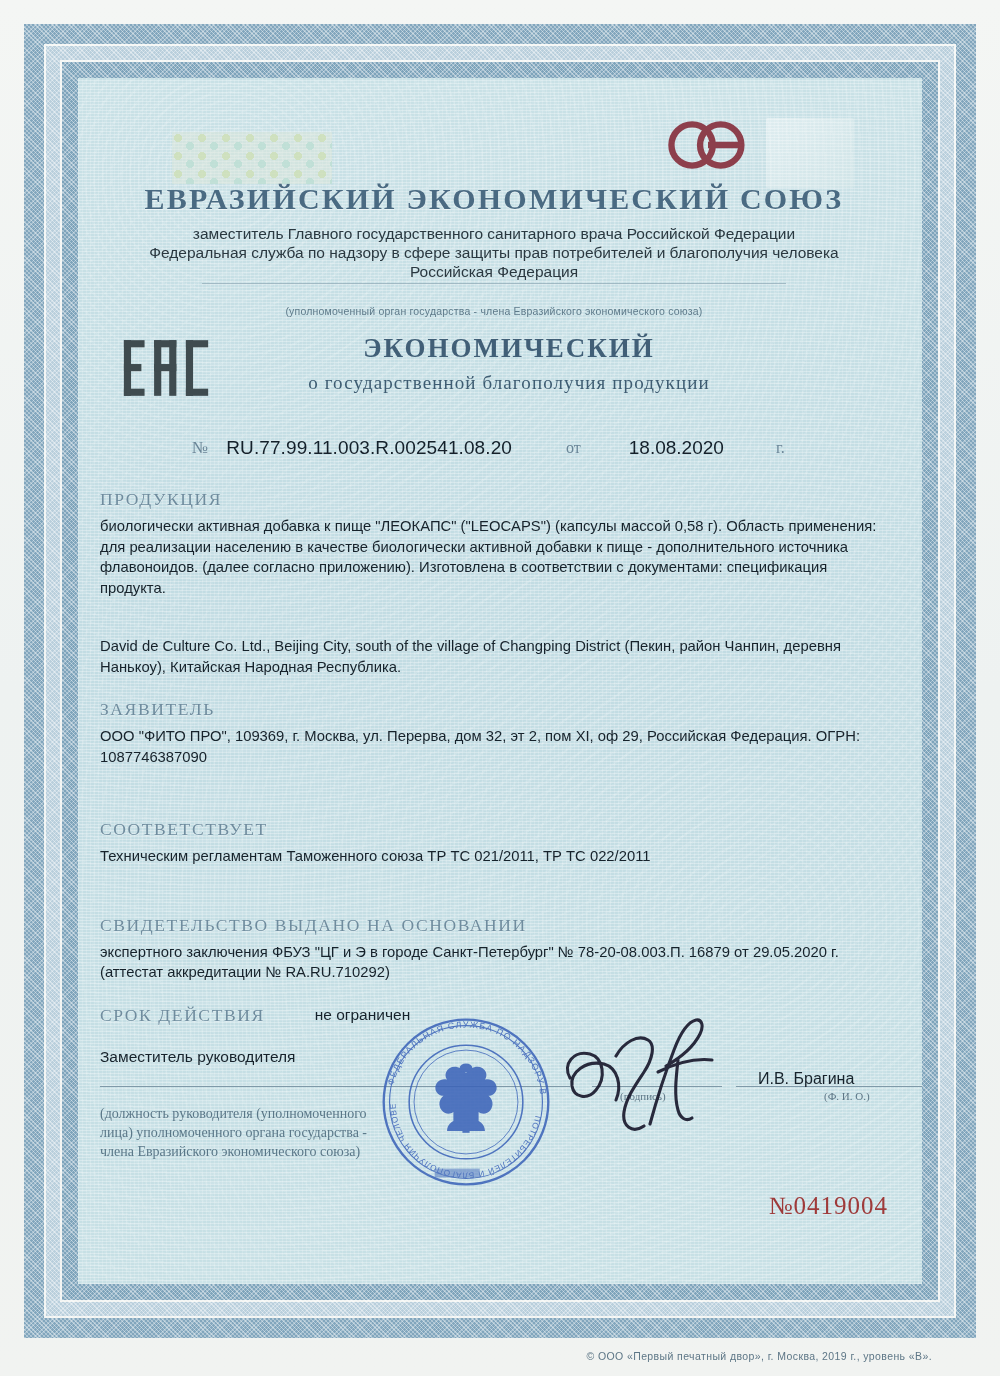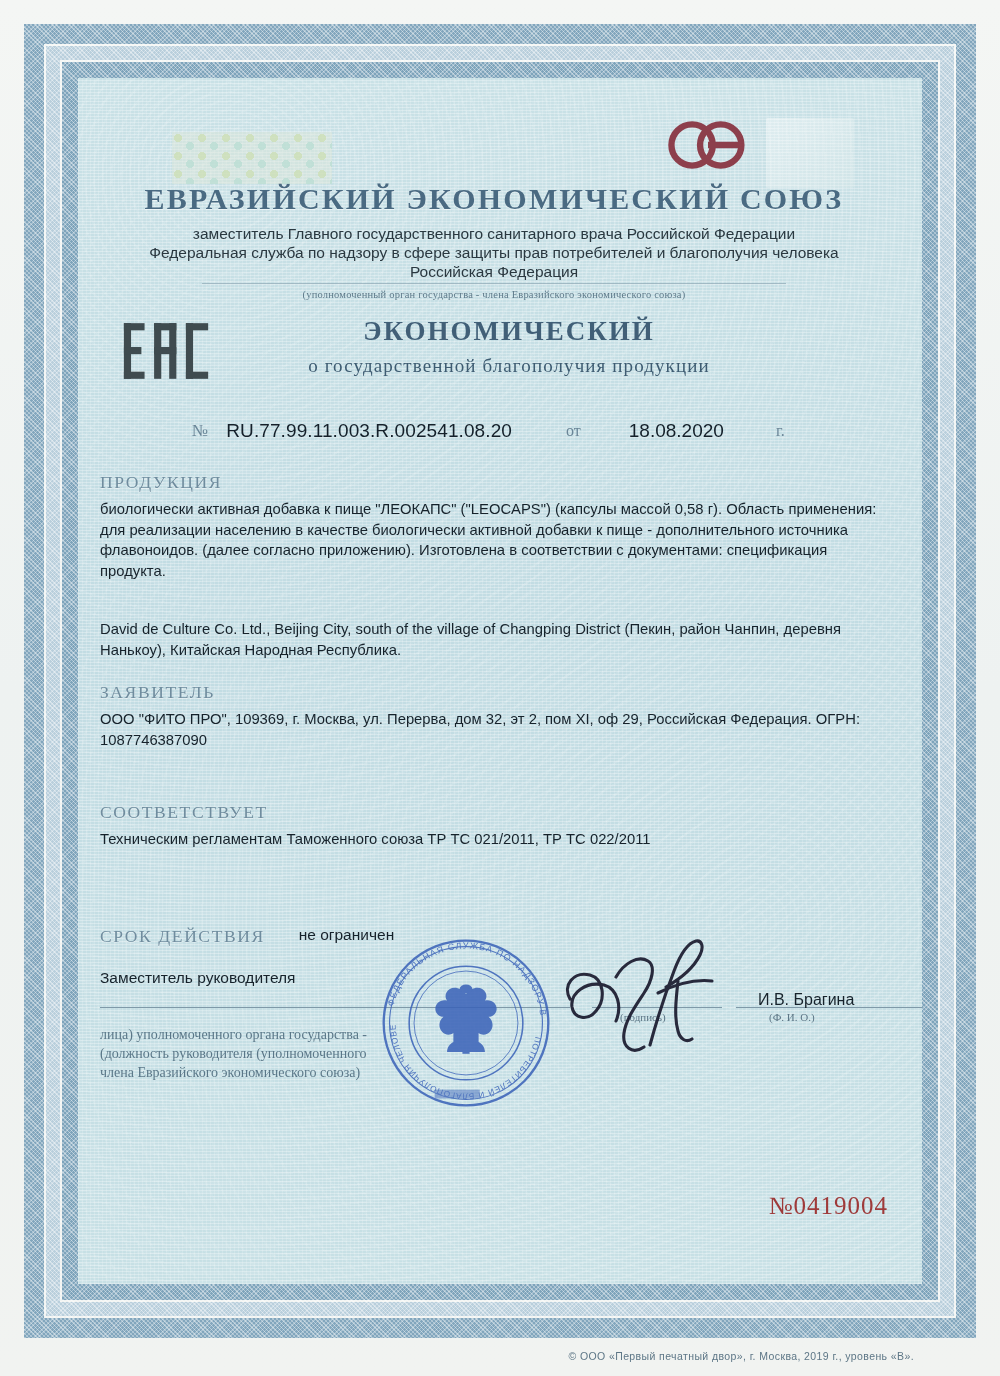--- a/index.html
+++ b/index.html
@@ -170,24 +170,24 @@
   .authority-rule {
     margin: 2px auto 0 auto;
     width: 74%;
     height: 1px;
     background: #8fa8b5;
     opacity: .7;
   }
 
   .authority-caption {
     text-align: center;
-    font-family: Liberation Serif, serif;
+    font-family: Liberation Sans, sans-serif;
     font-size: 10.5px;
     color: #5e7a8a;
-    margin-top: 5px;
+    margin-top: 21px;
     letter-spacing: .2px;
   }
 
   
   .cert-head {
     position: relative;
     margin-top: 16px;
     height: 96px;
   }
 
@@ -282,23 +282,24 @@
   }
 
   .sec-product  { margin-top: 24px; }
   .sec-maker    { margin-top: 38px; }
   .sec-applicant{ margin-top: 22px; }
   .sec-conform  { margin-top: 52px; }
   .sec-basis    { margin-top: 48px; }
 
   
   .validity {
-    margin-top: 76px;
+    margin-top: 22px;
     display: flex;
-    align-items: flex-start;
+    align-items: center;
+    gap: 16px;
   }
   .validity .section-label { letter-spacing: 1.6px; }
   .validity-value {
     font-size: 15.5px;
     color: #16222b;
     margin-left: 34px;
   }
 
   
   .sign-block {
@@ -343,21 +344,21 @@
   .cap-podpis {
     position: absolute;
     left: 520px;
     top: 42px;
     font-family: "Liberation Serif", serif;
     font-size: 11px;
     color: #5d7686;
   }
   .cap-fio {
     position: absolute;
-    left: 669px;
+    left: 724px;
     top: 42px;
     font-family: "Liberation Serif", serif;
     font-size: 11px;
     color: #5d7686;
   }
 
   .fio-name {
     position: absolute;
     left: 658px;
     top: 22px;
@@ -403,21 +404,21 @@
     bottom: 64px;
     font-family: "Liberation Serif", serif;
     font-size: 25px;
     letter-spacing: 1px;
     color: #9e3a3a;
   }
 
   
   .printer-footer {
     position: absolute;
-    right: 86px;
+    right: 68px;
     bottom: 14px;
     font-size: 10.5px;
     color: #5d7686;
     letter-spacing: .4px;
     white-space: nowrap;
   }
 </style>
 </head>
 <body>
 
@@ -502,42 +503,46 @@
       <div class="section sec-applicant">
         <div class="section-label">ЗАЯВИТЕЛЬ</div>
         <div class="section-body">ООО "ФИТО ПРО", 109369, г. Москва, ул. Перерва, дом 32, эт 2, пом XI, оф 29, Российская Федерация. ОГРН: 1087746387090</div>
       </div>
 
       <div class="section sec-conform">
         <div class="section-label">СООТВЕТСТВУЕТ</div>
         <div class="section-body">Техническим регламентам Таможенного союза ТР ТС 021/2011, ТР ТС 022/2011</div>
       </div>
 
+      <div class="section sec-basis">
+        <div class="section-label">СВИДЕТЕЛЬСТВО ВЫДАНО НА ОСНОВАНИИ</div>
+        <div class="section-body">экспертного заключения ФБУЗ "ЦГ и Э в городе Санкт-Петербург" № 78-20-08.003.П. 16879 от 29.05.2020 г. (аттестат аккредитации № RA.RU.710292)</div>
+      </div>
 
       <div class="validity">
         <span class="section-label">СРОК ДЕЙСТВИЯ</span>
         <span class="validity-value">не ограничен</span>
       </div>
 
       <div class="sign-block">
 
         <div class="sign-title">Заместитель  руководителя</div>
 
         <div class="sign-rule-a"></div>
         <div class="sign-rule-b"></div>
         <div class="sign-rule-c"></div>
 
         <div class="fio-name">И.В. Брагина</div>
 
         <div class="cap-podpis">(подпись)</div>
         <div class="cap-fio">(Ф. И. О.)</div>
 
         <div class="post-caption">
+          <div>(должность  руководителя  (уполномоченного</div>
           <div>лица) уполномоченного  органа  государства -</div>
-          <div>(должность  руководителя  (уполномоченного</div>
           <div>члена Евразийского экономического союза)</div>
         </div>
 
         <svg class="seal" viewBox="0 0 200 200">
           <defs>
             <path id="arcTop" d="M 100,100 m -76,0 a 76,76 0 1,1 152,0" fill="none"></path>
             <path id="arcBot" d="M 100,100 m 72,0 a 72,72 0 1,1 -144,0" fill="none"></path>
           </defs>
           <g stroke="#3a62b8" fill="none">
             <circle cx="100" cy="100" r="84" stroke-width="2.4"></circle>

